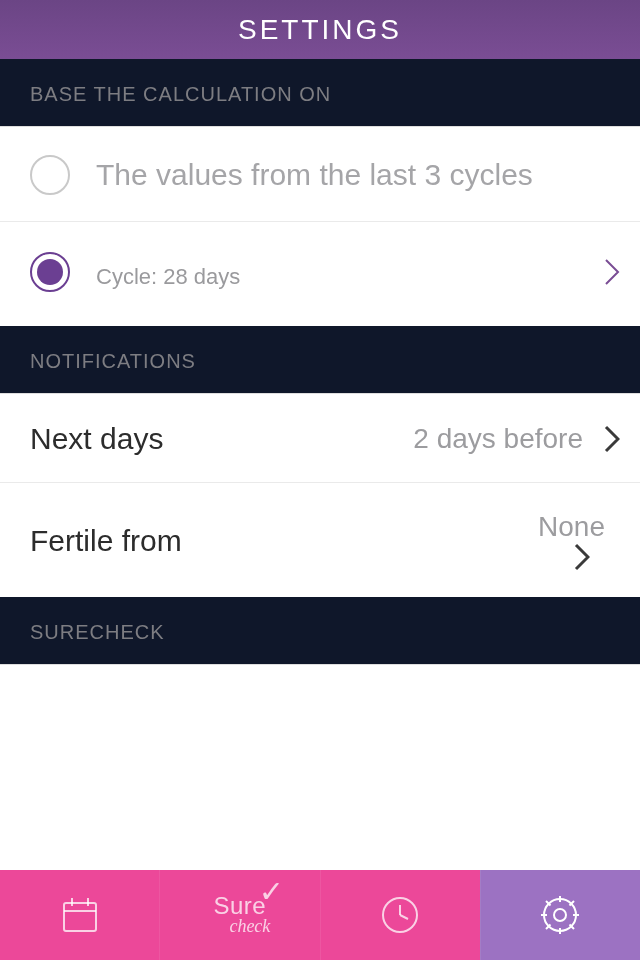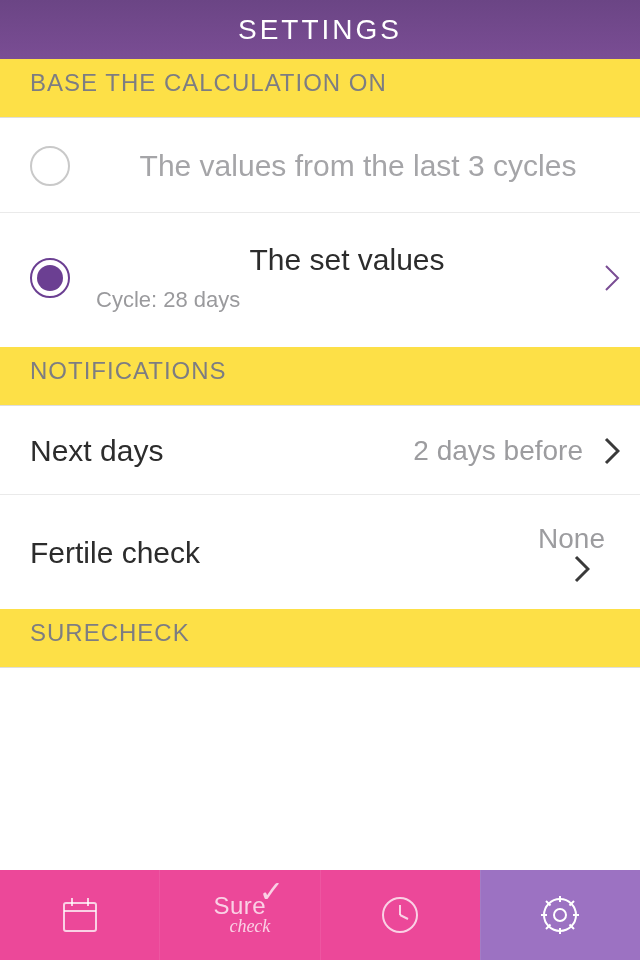--- a/index.html
+++ b/index.html
@@ -7,35 +7,34 @@
   .screen { width: 640px; height: 960px; display: flex; flex-direction: column; }
 
   .header {
     height: 59px;
     background: linear-gradient(to bottom, #6b4585, #7a4d94);
     display: flex; align-items: center; justify-content: center;
     color: #fff; font-size: 28px; font-weight: 300; letter-spacing: 3px;
   }
 
   .section-header {
-    background: #fde047;
+    background: #0f172a;
     color: #7d7d82;
-    font-size: 24px;
+    font-size: 20px;
     letter-spacing: 1px;
-    padding: 10px 30px 20px 30px;
+    padding: 24px 30px 20px 30px;
     border-bottom: 1px solid #dedede;
   }
 
   .row {
     background: #fff;
     display: flex;
     align-items: center;
     padding: 28px 20px 26px 30px;
     position: relative;
-    text-align: center;
   }
   .row + .row { border-top: 1px solid #eaeaea; }
 
   .radio {
     width: 40px; height: 40px; border-radius: 50%;
     border: 2px solid #c9c9c9;
     margin-right: 26px;
     flex-shrink: 0;
     display: flex; align-items: center; justify-content: center;
     background: #fff;
@@ -108,21 +107,20 @@
   <div class="row">
     <div class="radio"></div>
     <div class="row-body">
       <div class="row-title muted">The values from the last 3 cycles</div>
     </div>
   </div>
 
   <div class="row set-values">
     <div class="radio selected"></div>
     <div class="row-body">
-      <div class="row-title">The set values</div>
       <div class="row-sub">
         <span>Cycle: 28 days</span>
       </div>
     </div>
     <div class="chevron">
       <svg width="16" height="28" viewBox="0 0 16 28">
           <polyline points="2,2 14,14 2,26" fill="none" stroke="#7a4d94" stroke-width="2"></polyline>
         </svg>
     </div>
   </div>
@@ -140,21 +138,21 @@
           <svg width="16" height="28" viewBox="0 0 16 28">
               <polyline points="2,2 14,14 2,26" fill="none" stroke="#3a3a3a" stroke-width="3"></polyline>
             </svg>
         </div>
       </div>
     </div>
   </div>
 
   <div class="row" style="border-top:1px solid #eaeaea;">
     <div class="row-inline">
-      <div class="row-title">Fertile check</div>
+      <div class="row-title">Fertile from</div>
       <div style="display:flex;align-items:center;flex-direction:column;">
         <div class="row-value">None</div>
         <div class="chevron">
           <svg width="16" height="28" viewBox="0 0 16 28">
               <polyline points="2,2 14,14 2,26" fill="none" stroke="#3a3a3a" stroke-width="3"></polyline>
             </svg>
         </div>
       </div>
     </div>
   </div>

